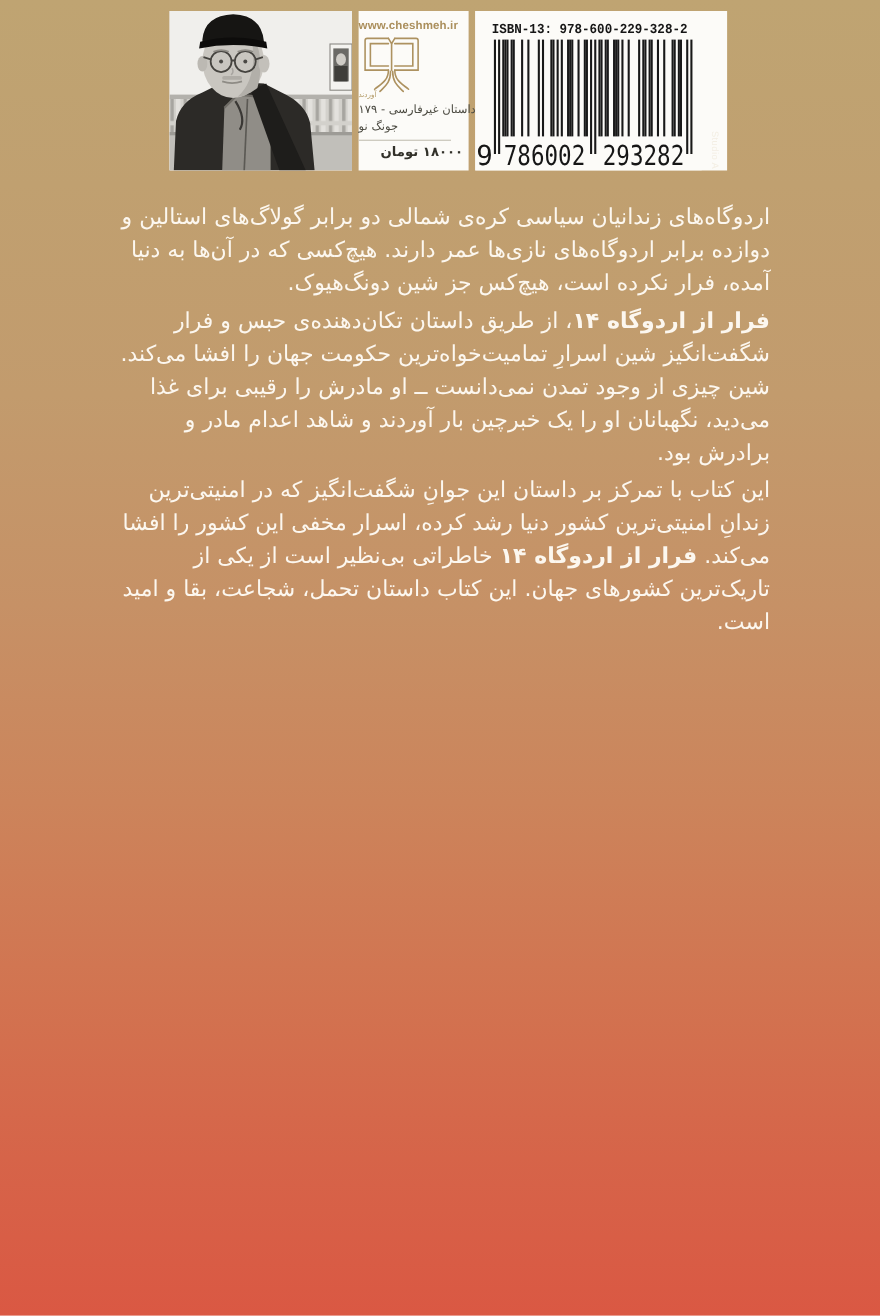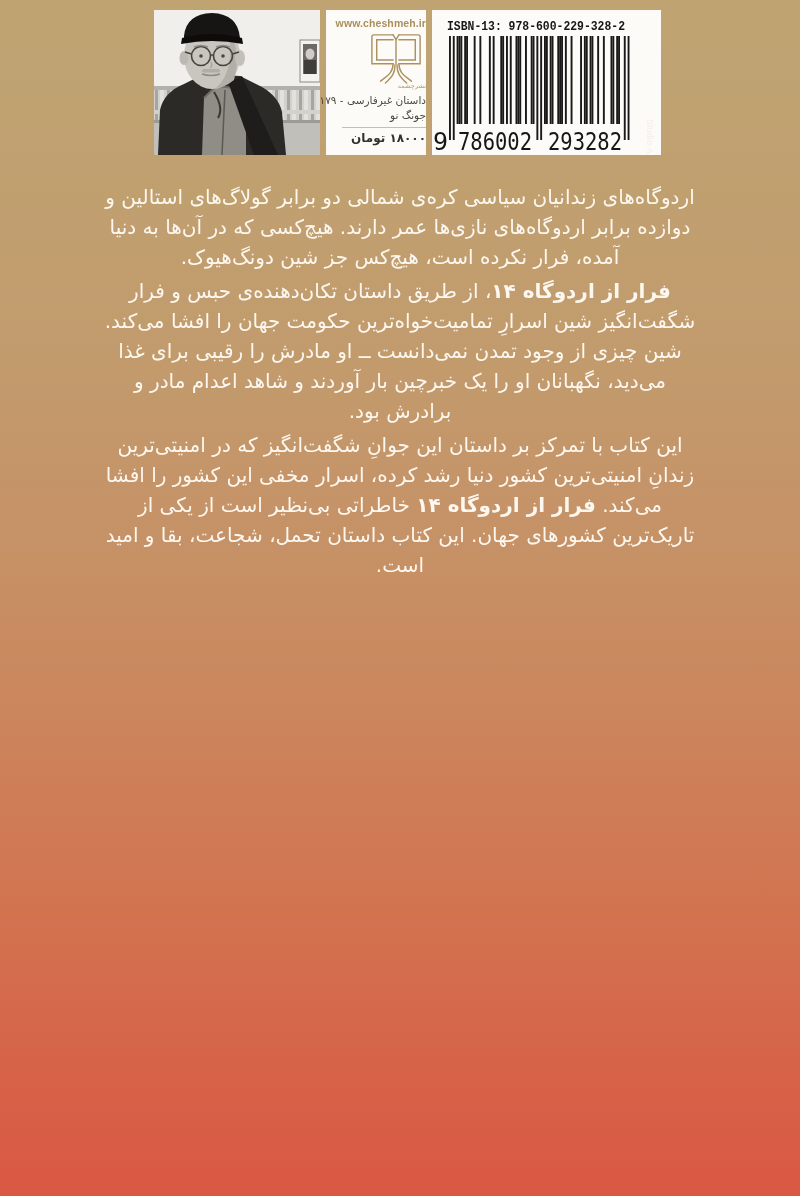--- a/index.html
+++ b/index.html
@@ -23,21 +23,21 @@
   }
 
   
   .panel { position: absolute; top: 10px; height: 145px; background: #fcfbf8; }
 
   .photo-panel { left: 154px; width: 166px; overflow: hidden; background:#e9e7e3; }
   .photo-panel svg { display: block; }
 
   .pub-panel {
     left: 326px; width: 100px;
-    display: flex; flex-direction: column; align-items: flex-end;
+    display: flex; flex-direction: column; align-items: flex-start;
     box-sizing: border-box; padding-top: 7px;
   }
   .pub-site {
     font-family: "Liberation Sans", sans-serif;
     font-weight: bold; font-size: 10.5px; letter-spacing: 0.1px;
     color: #ab8f5c; white-space: nowrap;
   }
   .pub-logo { margin-top: 2px; }
   .pub-logo-caption {
     font-size: 6.5px; color: #b39a66; direction: rtl; line-height: 7px; margin-top: -2px;
@@ -70,21 +70,21 @@
     writing-mode: vertical-rl;
     font-family: "Liberation Sans", sans-serif;
     font-size: 8.5px; letter-spacing: 0.4px;
     color: #f3eee3;
     white-space: nowrap;
   }
 
   
   .body-text {
     position: absolute; top: 182px; left: 100px; right: 100px;
-    direction: rtl; text-align: center;
+    direction: rtl; text-align: right;
     font-size: 20px; line-height: 30px;
     color: #fcf7ef;
   }
   .body-text p { margin: 0 0 4px 0; }
   .body-text .bold { font-weight: bold; }
 </style>
 </head>
 <body>
 
 <div class="cover">
@@ -158,21 +158,21 @@
         <path d="M33 4 H53 Q55 4 55 6 V34 H33"></path>
         <path d="M33 9 H50 V30 H33"></path>
         <path d="M27 4 L30 9 L33 4"></path>
         <path d="M30 9 V34"></path>
         <path d="M27 34 C27 44 20 47 14 52"></path>
         <path d="M29 35 C29 46 24 49 19 54"></path>
         <path d="M33 34 C33 44 40 47 46 52"></path>
         <path d="M31 35 C31 46 36 49 41 54"></path>
       </g>
     </svg>
-    <div class="pub-logo-caption">نشرچشمه</div>
+    <div class="pub-logo-caption">آوردند</div>
     <div class="pub-series">داستان غیرفارسی - ۱۷۹</div>
     <div class="pub-collection">جونگ نو</div>
     <hr class="pub-divider">
     <div class="pub-price">۱۸۰۰۰ تومان</div>
   </div>
 
   <div class="panel barcode-panel">
     <svg width="206" height="145" viewBox="0 0 206 145" xmlns="http://www.w3.org/2000/svg">
       <rect x="0" y="0" width="206" height="145" fill="#fcfbf8"></rect>
       <text class="isbn-label" x="15" y="20" textLength="178" lengthAdjust="spacingAndGlyphs">ISBN-13: 978-600-229-328-2</text>

